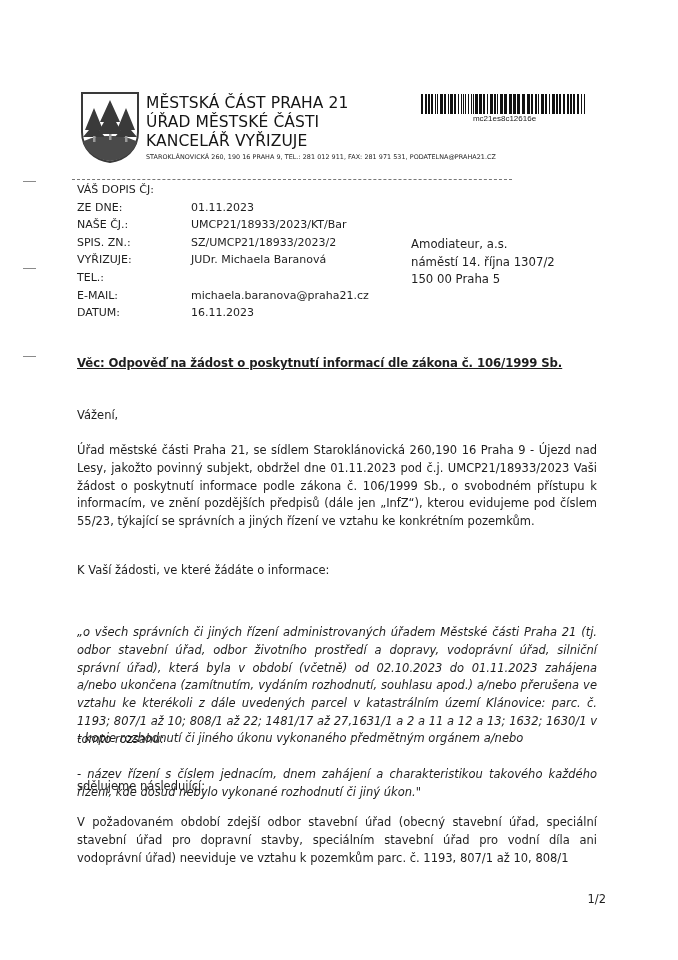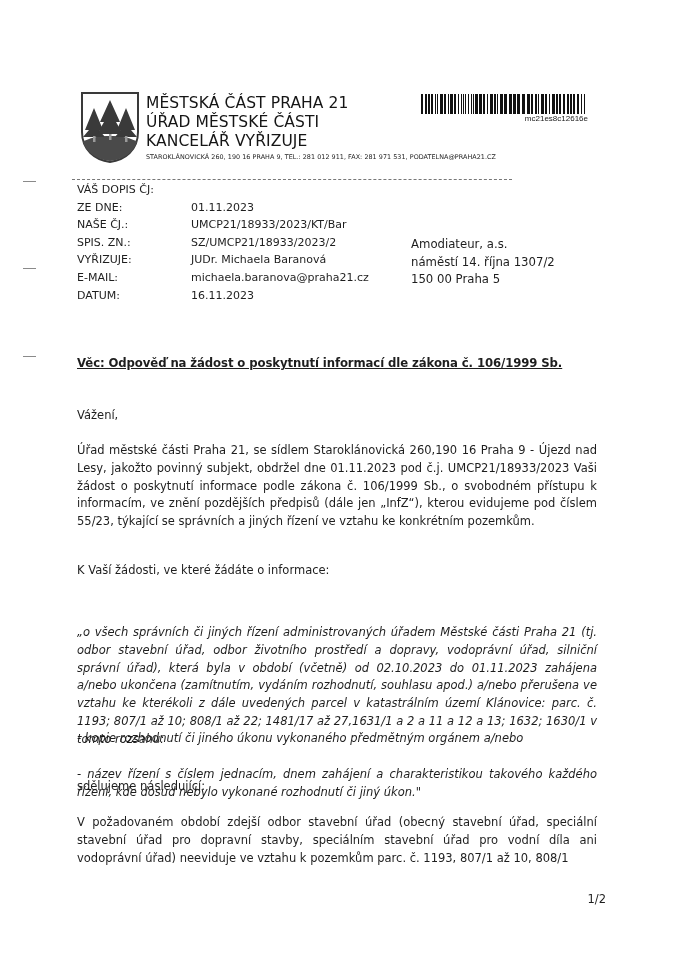--- a/index.html
+++ b/index.html
@@ -4,21 +4,21 @@
 <style>
   html, body { margin:0; padding:0; background:#ffffff; }
   body { width:678px; height:960px; position:relative; overflow:hidden;
          font-family:"DejaVu Sans", sans-serif; color:#1e1e1e; }
   .abs { position:absolute; }
   .margin-mark { position:absolute; left:23px; width:13px; height:1px; background:#8a8a8a; }
   .crest { left:79px; top:90px; width:62px; height:74px; }
   .hdr-line { left:146px; font-size:15.5px; letter-spacing:0.1px; color:#151515; line-height:18px; }
   .hdr-addr { left:146px; top:153px; font-size:6.4px; color:#222; letter-spacing:0.05px; }
   .barcode { left:421px; top:94px; width:167px; height:20px; }
-  .barcode-text { left:421px; top:114px; width:167px; text-align:right;
+  .barcode-text { left:421px; top:114px; width:167px; text-align:center;
                   font-size:8px; font-family:"Liberation Sans", sans-serif; color:#222; }
   .rule { left:72px; top:179px; width:440px; height:0; border-top:1px dashed #777; }
   .meta { left:77px; top:181px; font-size:11px; line-height:17.6px; }
   .meta-row { display:flex; height:17.6px; }
   .meta-label { width:114px; }
   .recipient { left:411px; top:236px; font-size:11.7px; line-height:17.6px; }
   .subject { left:77px; top:356px; font-size:11.7px; font-weight:bold;
              text-decoration:underline; letter-spacing:-0.1px; }
   .body { left:77px; width:520px; font-size:11.5px; line-height:17.8px; text-align:justify; }
   .body p { margin:0; }
@@ -124,20 +124,24 @@
     </div>
   <div class="meta-row">
       <span class="meta-label">SPIS. ZN.:</span>
       <span>SZ/UMCP21/18933/2023/2</span>
     </div>
   <div class="meta-row">
       <span class="meta-label">VYŘIZUJE:</span>
       <span>JUDr. Michaela Baranová</span>
     </div>
   <div class="meta-row">
+      <span class="meta-label">TEL.:</span>
+      <span></span>
+    </div>
+  <div class="meta-row">
       <span class="meta-label">E-MAIL:</span>
       <span>michaela.baranova@praha21.cz</span>
     </div>
   <div class="meta-row">
       <span class="meta-label">DATUM:</span>
       <span>16.11.2023</span>
     </div>
 </div>
 
 <div class="abs recipient">

